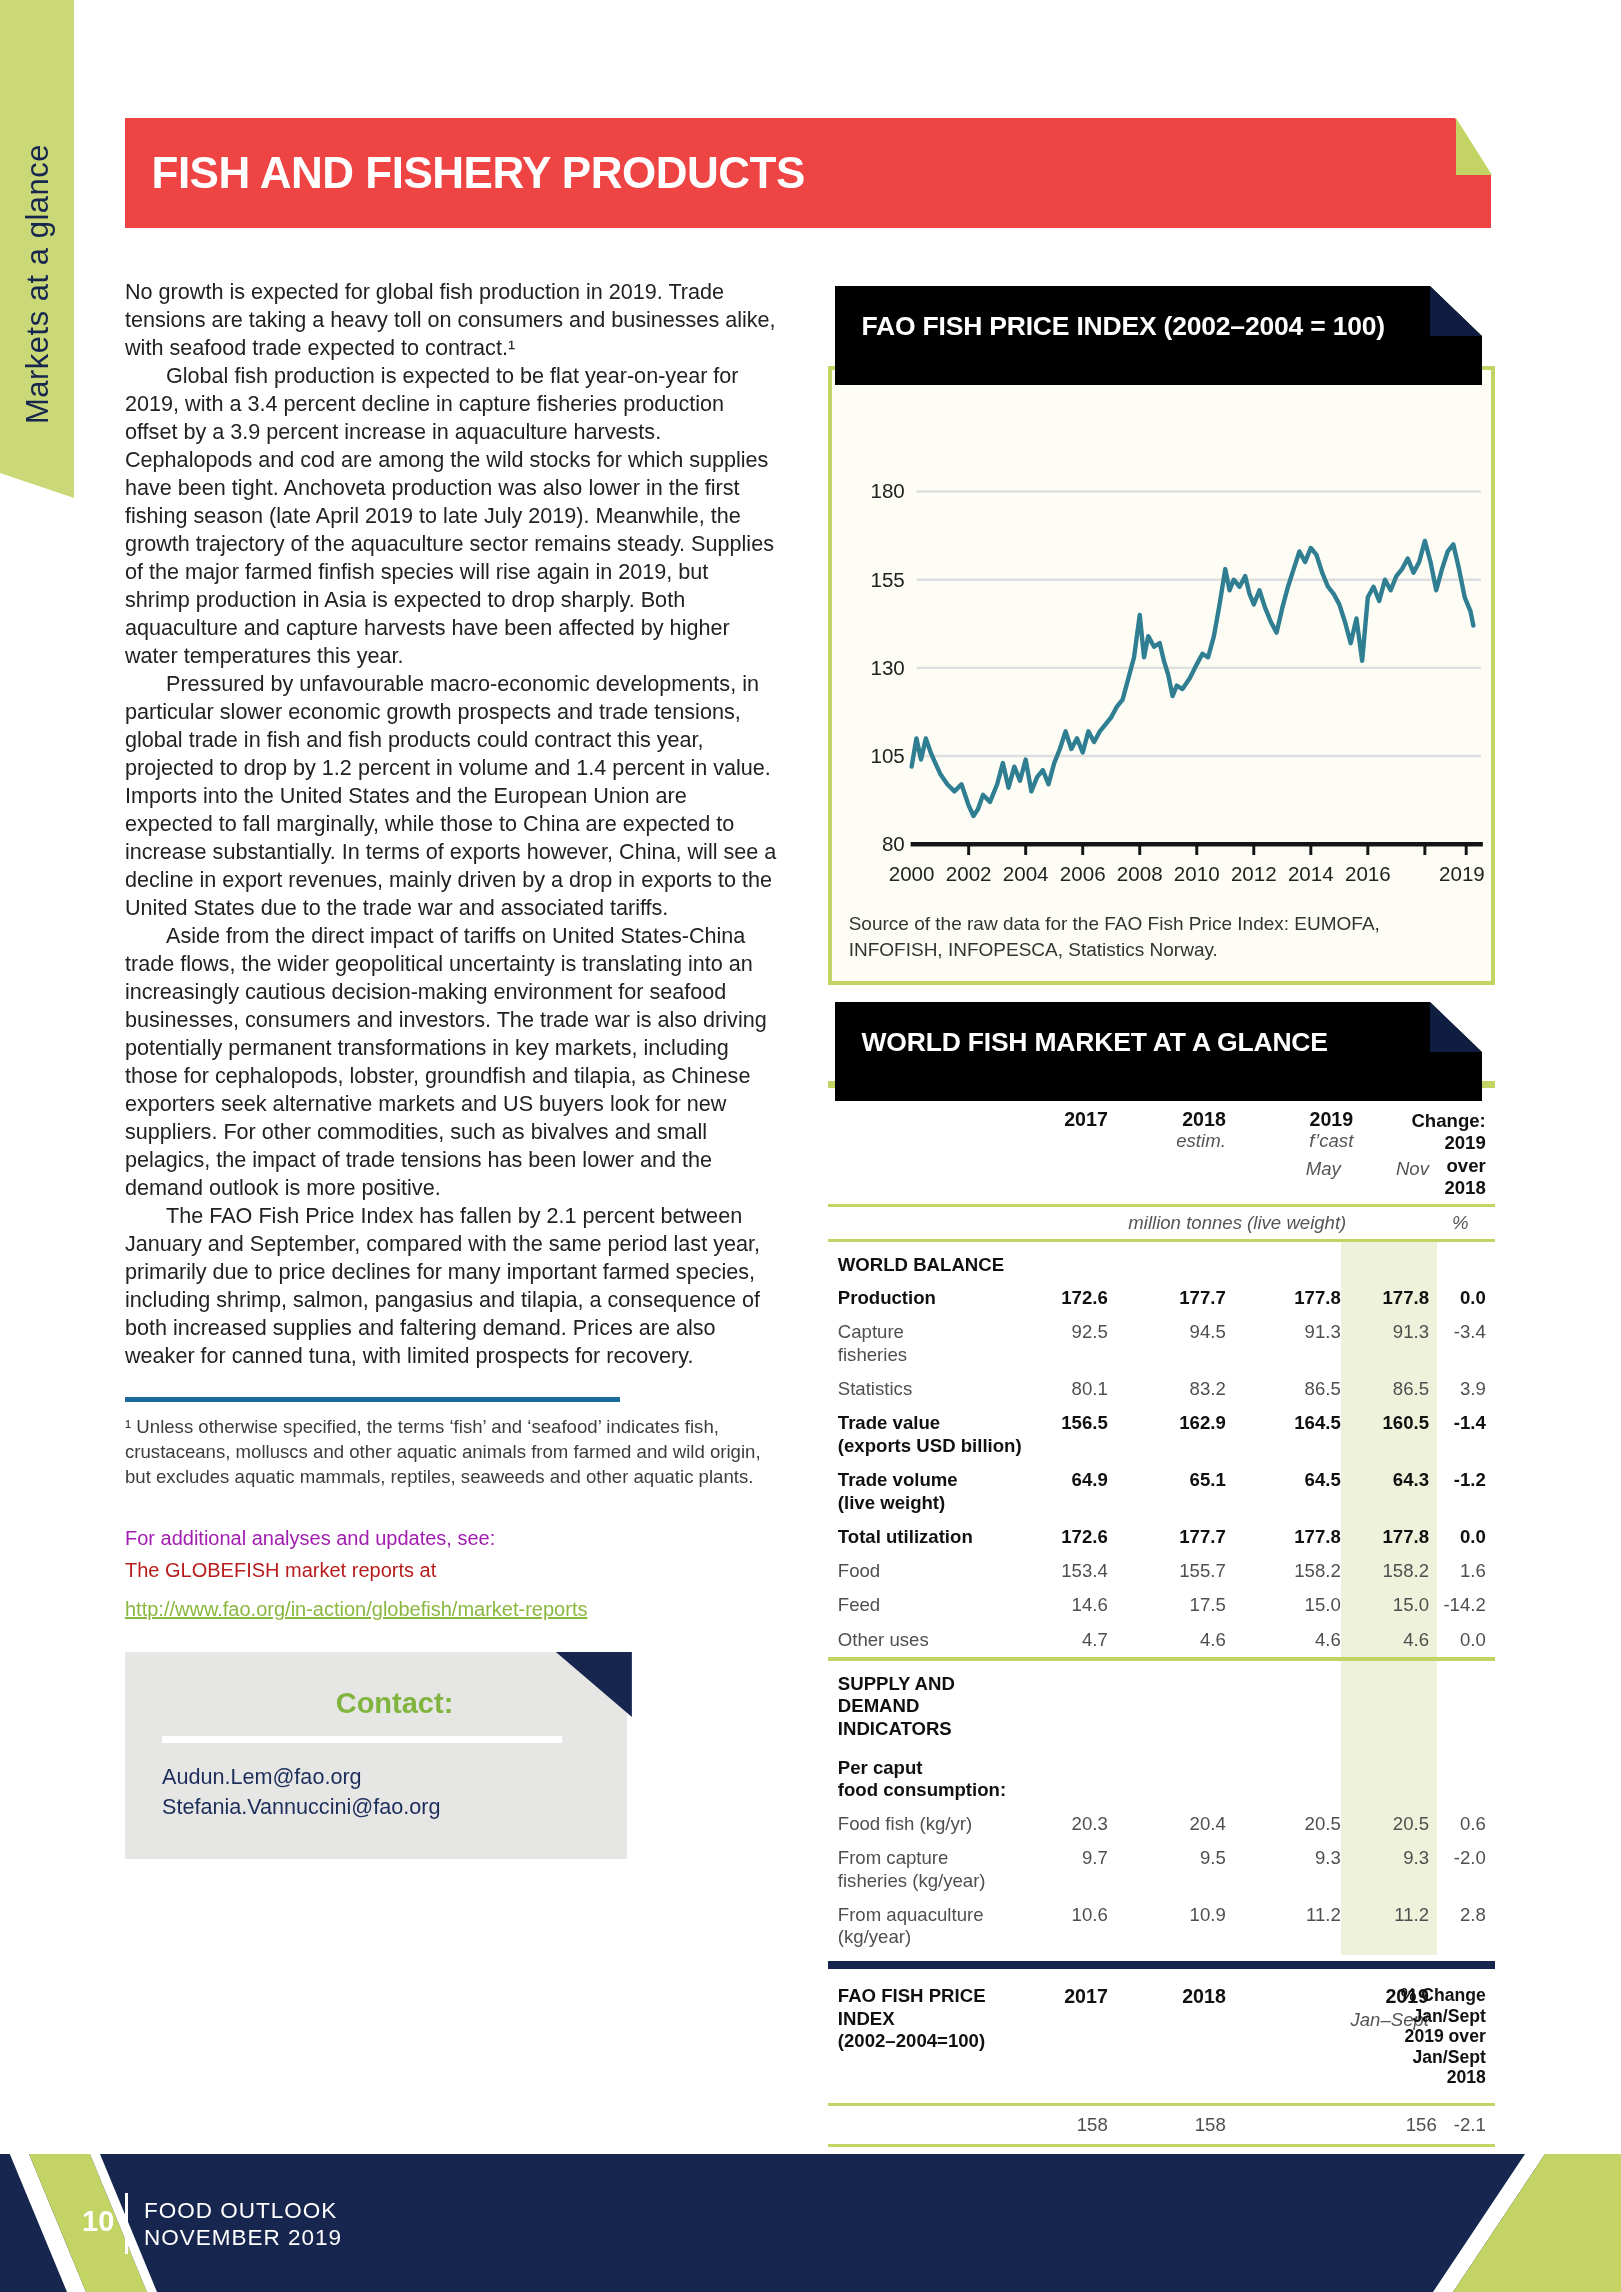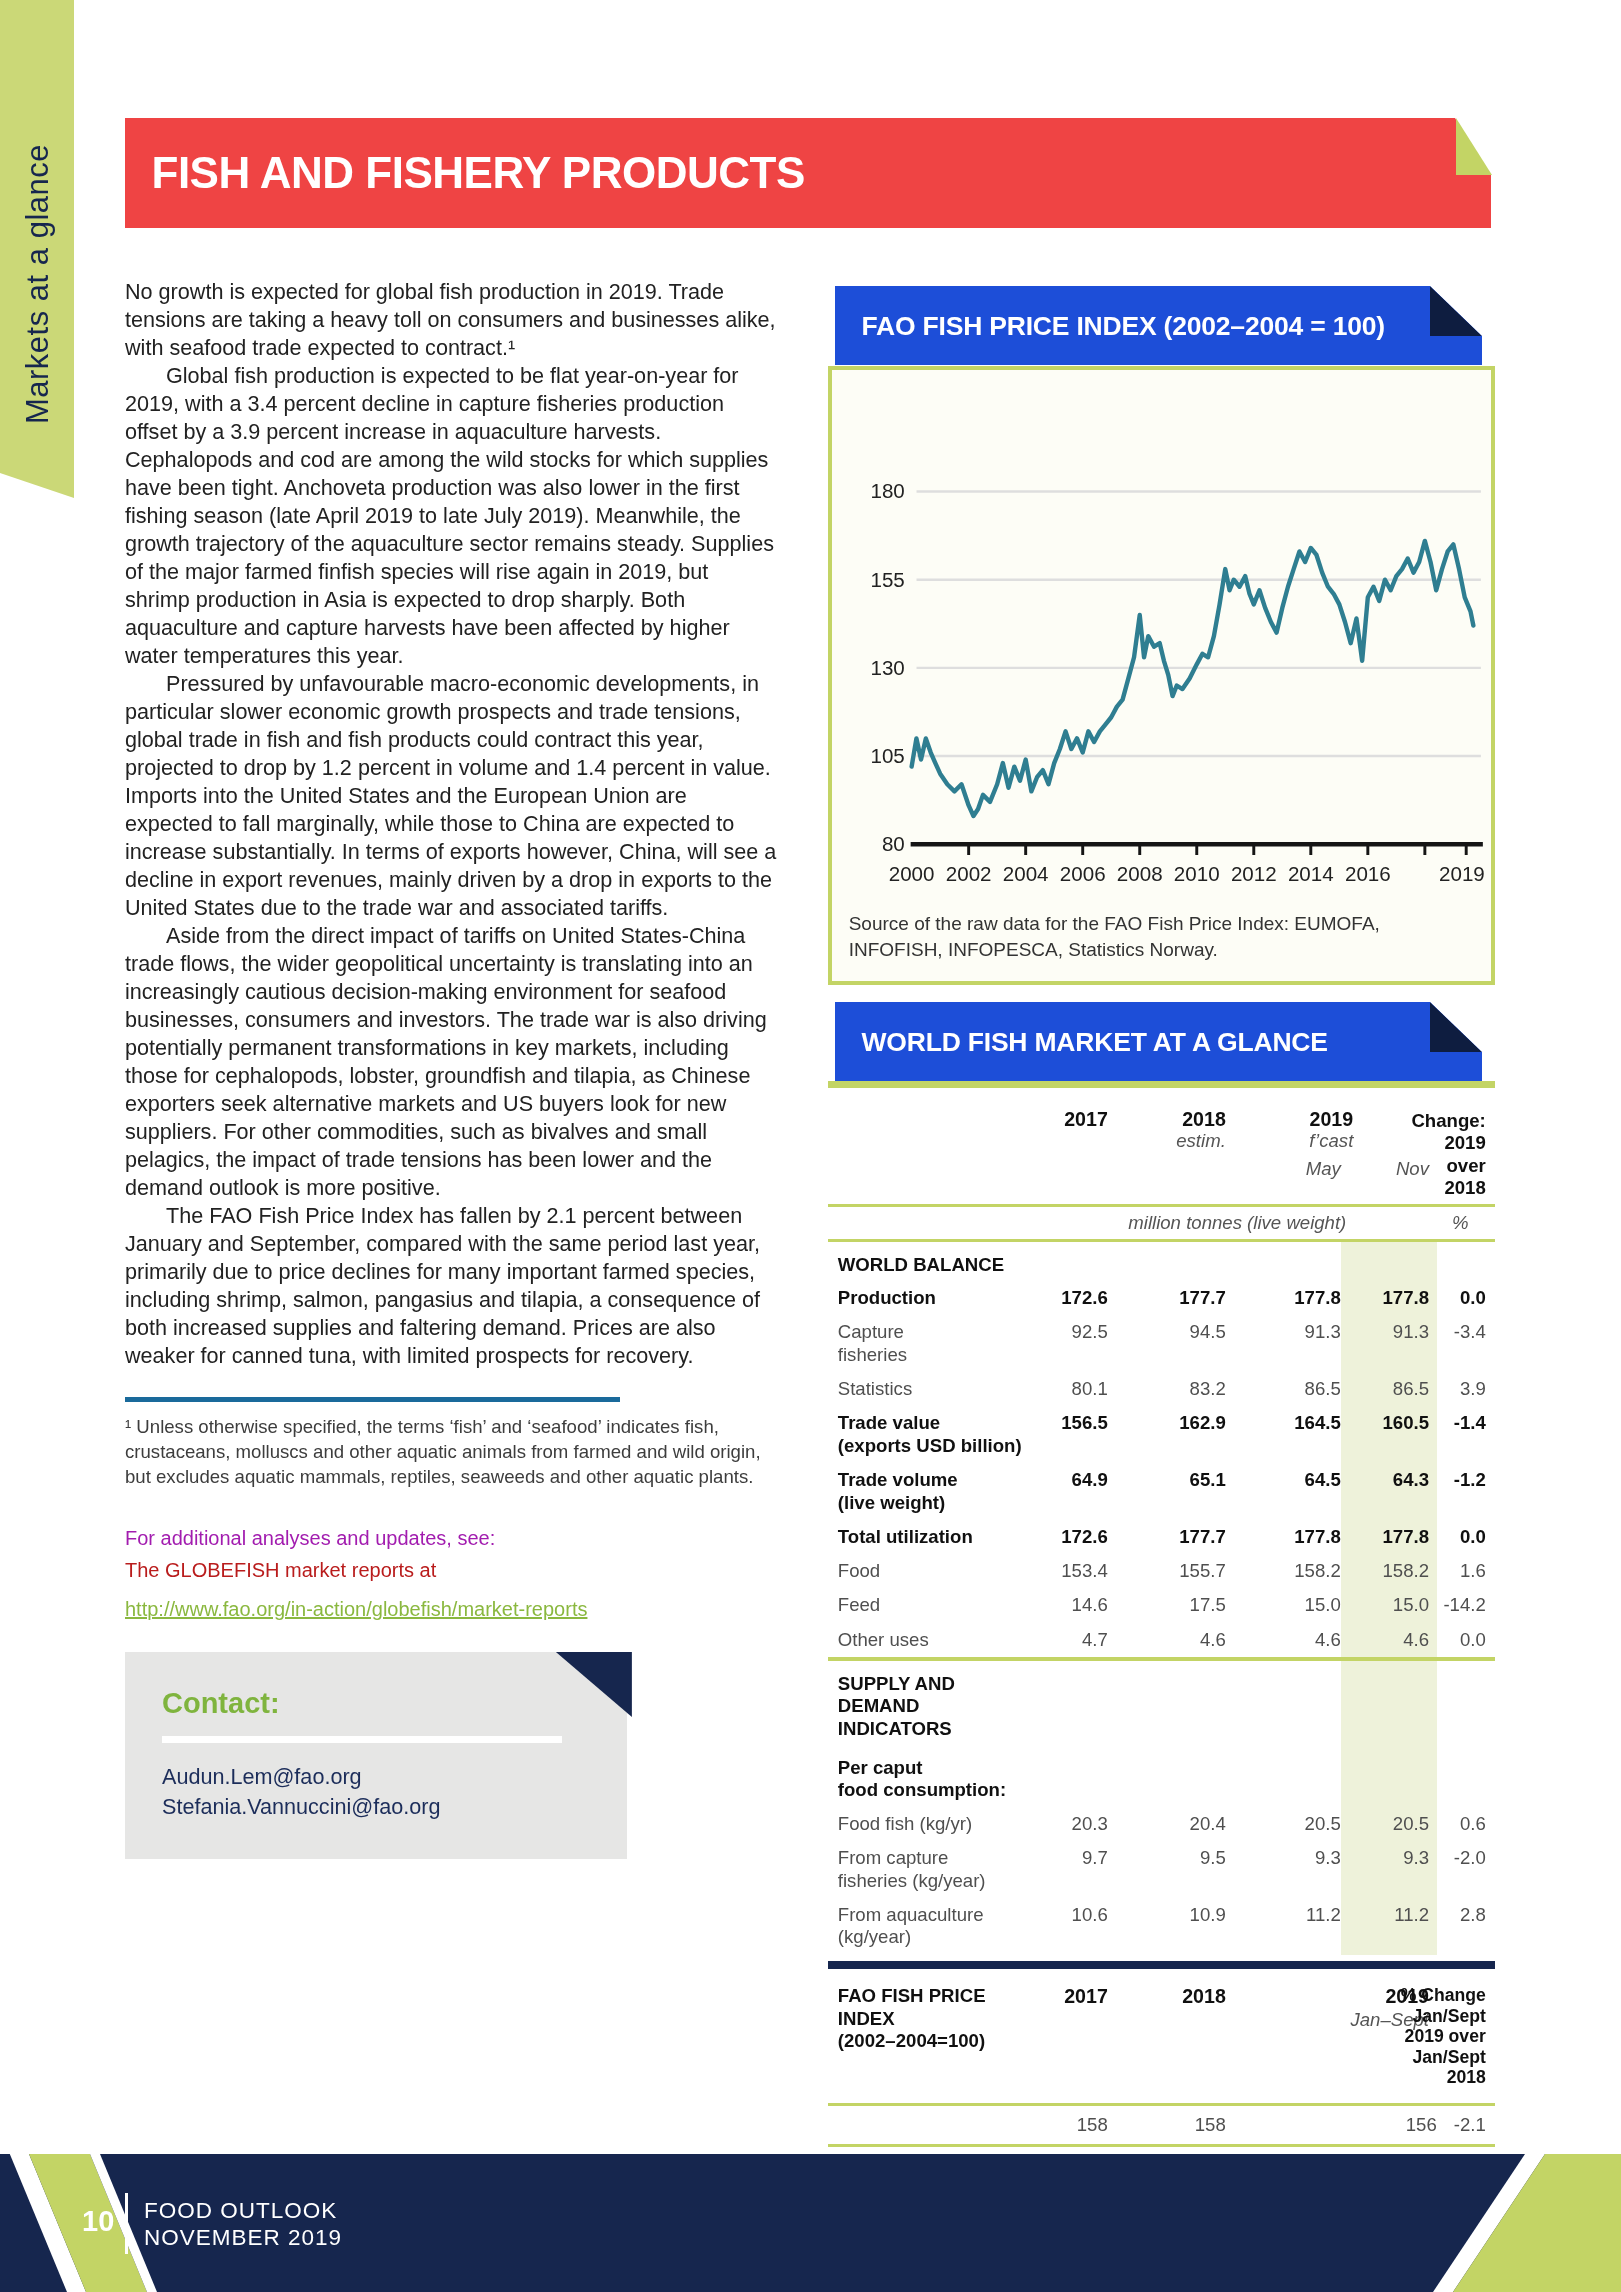--- a/index.html
+++ b/index.html
@@ -26,26 +26,26 @@
   .left-col p.ind{text-indent:41px;}
   .footnote-rule{width:495px;height:5.9px;background:#1a6a9b;margin:26.5px 0 11.8px;}
   .footnote{font-size:18.6px !important;line-height:25px !important;color:#3d3d3d;}
   .addl-head{margin-top:35px !important;font-size:20px !important;font-weight:400;color:#a21caf;}
   .addl-line{font-size:20px !important;color:#b91c1c;margin-top:3.9px !important;}
   .addl-link{display:inline-block;margin-top:14px;font-size:20px;color:#8ab83f;text-decoration:underline;}
   .contact-box{position:relative;margin-top:31px;width:502px;background:#e6e6e5;
           padding:35px 0 37px 37px;box-sizing:border-box;}
   .contact-fold{position:absolute;top:0;right:-4.9px;width:76px;height:65px;background:#16264e;
           clip-path:polygon(0 0,100% 0,100% 100%);}
-  .contact-head{color:#7fb43e;font-size:29px;font-weight:700;}
+  .contact-head{color:#7fb43e;font-size:29px;font-weight:700;text-align:center;}
   .contact-rule{width:400px;height:6.9px;background:#fff;margin:15.7px 0 19.6px;}
   .email{color:#1c2d5a;font-size:21.6px;line-height:30px;}
 
   
-  .box-banner{position:absolute;width:647px;height:79px;background:#1d4ed8;z-index:3;
+  .box-banner{position:absolute;width:647px;height:99px;background:#000000;z-index:3;
           clip-path:polygon(0 0,595px 0,100% 50px,100% 100%,0 100%);}
   .box-banner .bb-title{display:block;padding-left:26.5px;line-height:81px;font-size:26.5px;
           font-weight:700;color:#fff;letter-spacing:-0.2px;white-space:nowrap;}
   .bb-fold{position:absolute;left:595px;top:0;width:52px;height:50px;background:#0e1d40;
           clip-path:polygon(0 0,100% 100%,0 100%);}
   .chart-banner{left:835px;top:286px;}
   .table-banner{left:835px;top:1002px;}
 
   
   .chart-box{position:absolute;left:828px;top:366px;width:667px;height:619px;box-sizing:border-box;

